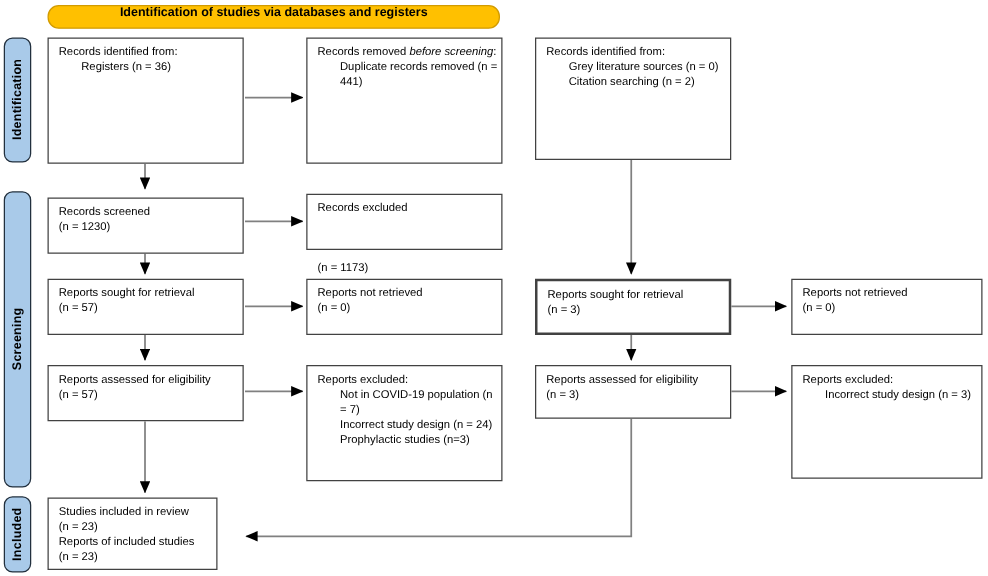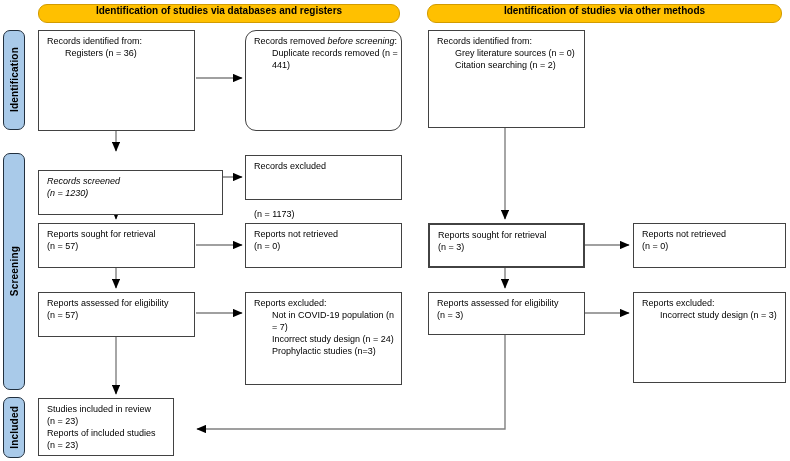--- a/index.html
+++ b/index.html
@@ -58,40 +58,37 @@
       <line x1="585" y1="245" x2="629" y2="245" marker-end="url(#ah)"></line>
       <line x1="505" y1="268" x2="505" y2="288" marker-end="url(#ah)"></line>
       <line x1="585" y1="313" x2="629" y2="313" marker-end="url(#ah)"></line>
       <polyline points="505,335 505,429 197,429" marker-end="url(#ah)"></polyline>
     </g>
   </svg>
 
   <div class="hdr" style="left:38px; top:4px; width:362px; height:19px;">
     <span>Identification of studies via databases and registers</span>
   </div>
-  <div class="hdr" style="left:427px; top:4px; width:355px; height:19px;">
-    <span>Identification of studies via other methods</span>
-  </div>
 
   <div class="sb" style="left:3px; top:30px; width:22px; height:100px;">
     <span>Identification</span>
   </div>
   <div class="sb" style="left:3px; top:153px; width:22px; height:237px;">
     <span>Screening</span>
   </div>
   <div class="sb" style="left:3px; top:397px; width:22px; height:61px;">
     <span>Included</span>
   </div>
 
   <div class="box" style="left:38px; top:30px; width:157px; height:101px;">
     <div class="ln">Records identified from:</div>
     <div class="ln ind">Registers (n = 36)</div>
   </div>
 
-  <div class="box" style="left:38px; top:170px; width:185px; height:45px;font-style:italic;">
+  <div class="box" style="left:38px; top:158px; width:157px; height:45px;">
     <div class="ln">Records screened</div>
     <div class="ln">(n = 1230)</div>
   </div>
 
   <div class="box" style="left:38px; top:223px; width:157px; height:45px;">
     <div class="ln">Reports sought for retrieval</div>
     <div class="ln">(n = 57)</div>
   </div>
 
   <div class="box" style="left:38px; top:292px; width:157px; height:45px;">
@@ -99,21 +96,21 @@
     <div class="ln">(n = 57)</div>
   </div>
 
   <div class="box" style="left:38px; top:398px; width:136px; height:58px;">
     <div class="ln">Studies included in review</div>
     <div class="ln">(n = 23)</div>
     <div class="ln">Reports of included studies</div>
     <div class="ln">(n = 23)</div>
   </div>
 
-  <div class="box" style="left:245px; top:30px; width:157px; height:101px;border-radius:11px;">
+  <div class="box" style="left:245px; top:30px; width:157px; height:101px;">
     <div class="ln"><span>Records removed </span><i>before screening</i><span>:</span></div>
     <div class="ln ind">Duplicate records removed (n = 441)</div>
   </div>
 
   <div class="box" style="left:245px; top:155px; width:157px; height:45px;gap:36px;">
     <div class="ln">Records excluded</div>
     <div class="ln">(n = 1173)</div>
   </div>
 
   <div class="box" style="left:245px; top:223px; width:157px; height:45px;">

